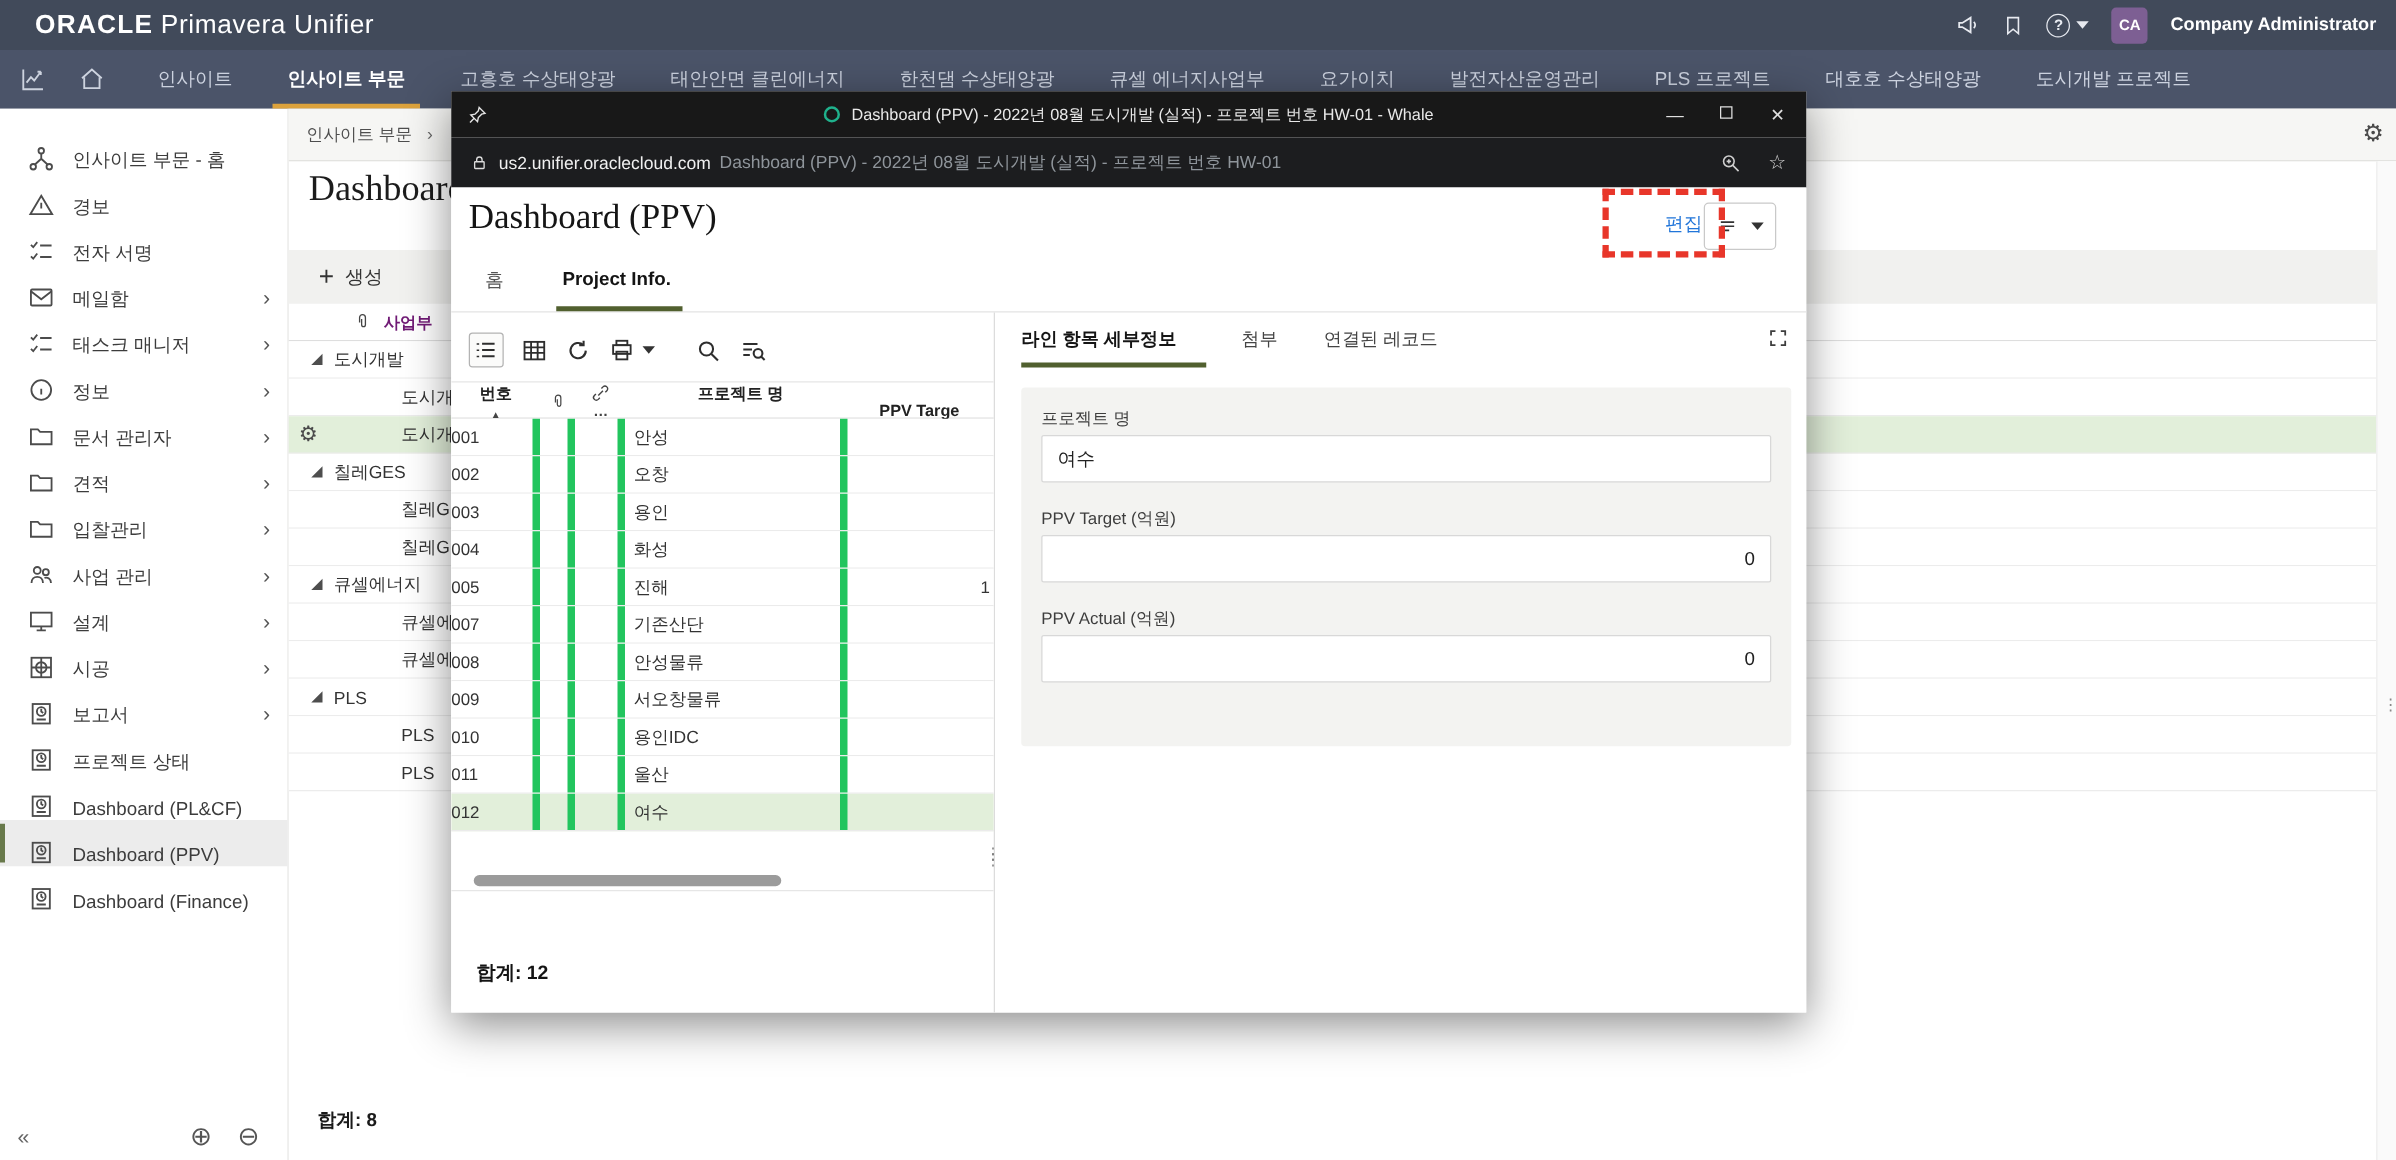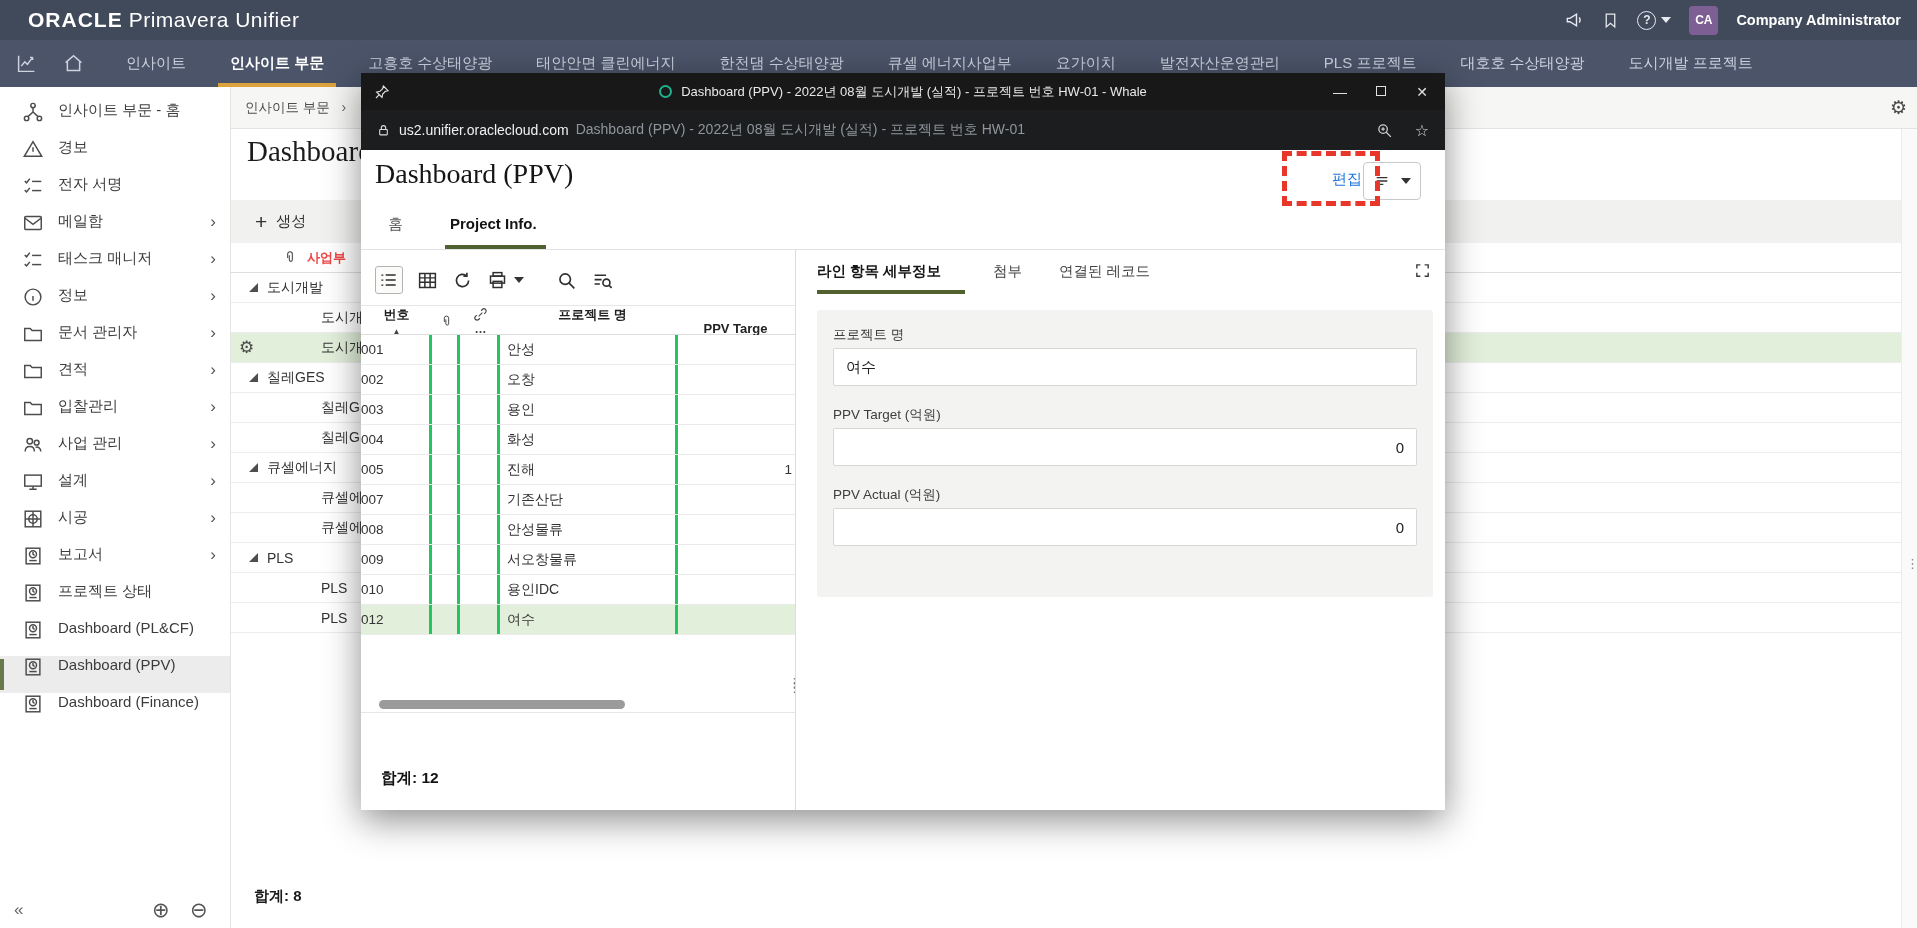--- a/index.html
+++ b/index.html
@@ -33,21 +33,21 @@
   .tabs-flow { display:flex; align-items:stretch; gap:0; }
   .app-tab { position:relative; display:flex; align-items:center; padding:16px 22px; font-size:15px; white-space:nowrap; cursor:pointer; }
   .app-tab.active { color:#fff; font-weight:bold; }
   .app-tab.active::after { content:""; position:absolute; left:10px; right:10px; bottom:0; height:4px; background:#dca23c; }
   .tabbar-right { position:absolute; right:0; top:40px; height:47px; display:flex; align-items:center; gap:16px; padding-right:22px; color:#cdd3df; }
   .tabbar-right .glyph { font-size:20px; line-height:1; }
 
   
   .sidebar { position:absolute; left:0; top:87px; width:231px; bottom:0; background:#fff; border-right:1px solid #e4e4e2; }
   .side-list { padding-top:14px; }
-  .side-item { position:relative; height:37px; display:flex; align-items:flex-start; padding-left:22px; cursor:pointer; color:#3c3c3c; }
+  .side-item { position:relative; height:37px; display:flex; align-items:flex-end; padding-left:22px; cursor:pointer; color:#3c3c3c; }
   .side-item .s-ic { width:22px; height:22px; margin-right:14px; color:#4c4c4c; flex:0 0 22px; }
   .side-item .s-label { font-size:15px; white-space:nowrap; }
   .side-item .s-chev { position:absolute; right:14px; font-size:17px; color:#555; }
   .side-item.selected { background:#ececec; }
   .side-item.selected::before { content:""; position:absolute; left:0; top:3px; bottom:3px; width:4px; background:#68794b; }
   .side-footer { position:absolute; left:0; right:0; bottom:0; height:38px; }
   .collapse-gl { position:absolute; left:14px; bottom:8px; font-size:17px; color:#666; cursor:pointer; }
   .zoom-in-gl { position:absolute; left:152px; bottom:6px; font-size:21px; color:#555; cursor:pointer; }
   .zoom-out-gl { position:absolute; left:190px; bottom:6px; font-size:21px; color:#555; cursor:pointer; }
 
@@ -59,21 +59,21 @@
   .crumb .c-chev { margin-left:8px; font-size:14px; color:#666; }
   .crumb-gear { position:absolute; right:10px; font-size:19px; color:#4a4a4a; cursor:pointer; line-height:1; }
   .bg-title { position:absolute; left:16px; top:48px; font-family:"Liberation Serif","DejaVu Serif",serif; font-size:29px; color:#1c1c1c; }
   .bg-toolbar { position:absolute; left:0; top:113px; right:0; height:43px; background:#f1f1ef; display:flex; align-items:center; }
   .create-btn { margin-left:24px; display:flex; align-items:center; gap:9px; cursor:pointer; color:#333; }
   .create-btn .plus { font-size:21px; font-weight:300; line-height:1; }
   .create-btn .c-label { font-size:15px; }
   .bg-grid-head { position:absolute; left:0; top:156px; right:16px; height:30px; border-bottom:1px solid #dedede;
     display:flex; align-items:center; }
   .bg-grid-head .clip-ic { margin-left:52px; color:#444; }
-  .bg-grid-head .h-label { margin-left:10px; font-size:13px; font-weight:bold; color:#ef4444; }
+  .bg-grid-head .h-label { margin-left:10px; font-size:13px; font-weight:bold; color:#701a75; }
   .bg-tree { position:absolute; left:0; top:186px; right:16px; }
   .tree-row { position:relative; height:30px; border-bottom:1px solid #ececec; display:flex; align-items:center; background:#fff; }
   .tree-row.selected { background:#e2efda; }
   .tree-row .tri { width:0; height:0; border-left:9px solid transparent; border-bottom:9px solid #4e4e4e; margin-left:18px; margin-right:9px; }
   .tree-row .t-label { font-size:14px; color:#333; white-space:nowrap; }
   .tree-row.child .t-label { margin-left:90px; }
   .tree-row .row-gear { position:absolute; left:8px; font-size:17px; color:#4a4a4a; cursor:pointer; }
   .bg-total { position:absolute; left:23px; top:800px; font-size:15px; font-weight:bold; color:#1a1a1a; }
   .page-scroll { position:absolute; right:0; top:42px; bottom:0; width:16px; background:#fafafa; border-left:1px solid #ededed; }
   .page-scroll .dots { position:absolute; left:4px; top:432px; color:#8a8a8a; font-size:13px; line-height:5px; letter-spacing:0; }
@@ -124,21 +124,21 @@
   .gh-no { justify-content:center; gap:3px; }
   .sort-tri { font-size:8px; color:#444; }
   .gh-clip, .gh-link { justify-content:center; color:#444; }
   .gh-link .ell { font-size:12px; font-weight:bold; margin-left:2px; letter-spacing:1px; }
   .gh-name { padding-left:7px; }
   .gh-ppv { justify-content:flex-end; padding-right:2px; white-space:nowrap; overflow:hidden; }
   .grid-rows { position:absolute; left:0; top:85px; right:0; }
   .grid-row { height:30px; border-bottom:1px solid #ebebeb; font-size:13.5px; color:#333; background:#fff; }
   .grid-row.selected { background:#e2efda; }
   .gr-no { text-align:center; }
-  .gr-cell { height:100%; display:flex; align-items:center; border-right:3px solid #22c55e; }
+  .gr-cell { height:100%; display:flex; align-items:center; border-right:6px solid #22c55e; }
   .gr-cell.last { border-right:none; justify-content:flex-end; padding-right:3px; overflow:hidden; }
   .gr-name { padding-left:7px; font-size:14px; }
   .hscroll { position:absolute; left:0; top:447px; right:0; height:16px; border-bottom:1px solid #e6e6e6; }
   .hscroll .thumb { position:absolute; left:18px; top:3px; width:246px; height:9px; border-radius:5px; background:#9b9b9b; cursor:pointer; }
   .lp-total { position:absolute; left:20px; top:518px; font-size:15.5px; font-weight:bold; color:#141414; }
   .pane-grip { position:absolute; left:427px; top:430px; color:#777; font-size:13px; line-height:5px; z-index:3; cursor:col-resize; }
 
   
   .right-pane { position:absolute; left:436px; top:100px; right:0; bottom:0; }
   .rp-tabs { position:absolute; left:0; top:0; right:0; height:48px;text-decoration:underline; }
@@ -670,20 +670,27 @@
               <span class="gr-cell gr-name">서오창물류</span>
               <span class="gr-cell last"></span>
             </div>
             <div class="grid-row">
               <span class="gr-cell gr-no">010</span>
               <span class="gr-cell"></span>
               <span class="gr-cell"></span>
               <span class="gr-cell gr-name">용인IDC</span>
               <span class="gr-cell last"></span>
             </div>
+            <div class="grid-row">
+              <span class="gr-cell gr-no">011</span>
+              <span class="gr-cell"></span>
+              <span class="gr-cell"></span>
+              <span class="gr-cell gr-name">울산</span>
+              <span class="gr-cell last"></span>
+            </div>
             <div class="grid-row selected">
               <span class="gr-cell gr-no">012</span>
               <span class="gr-cell"></span>
               <span class="gr-cell"></span>
               <span class="gr-cell gr-name">여수</span>
               <span class="gr-cell last"></span>
             </div>
           </div>
         <div class="hscroll">
           <span class="thumb"></span>

